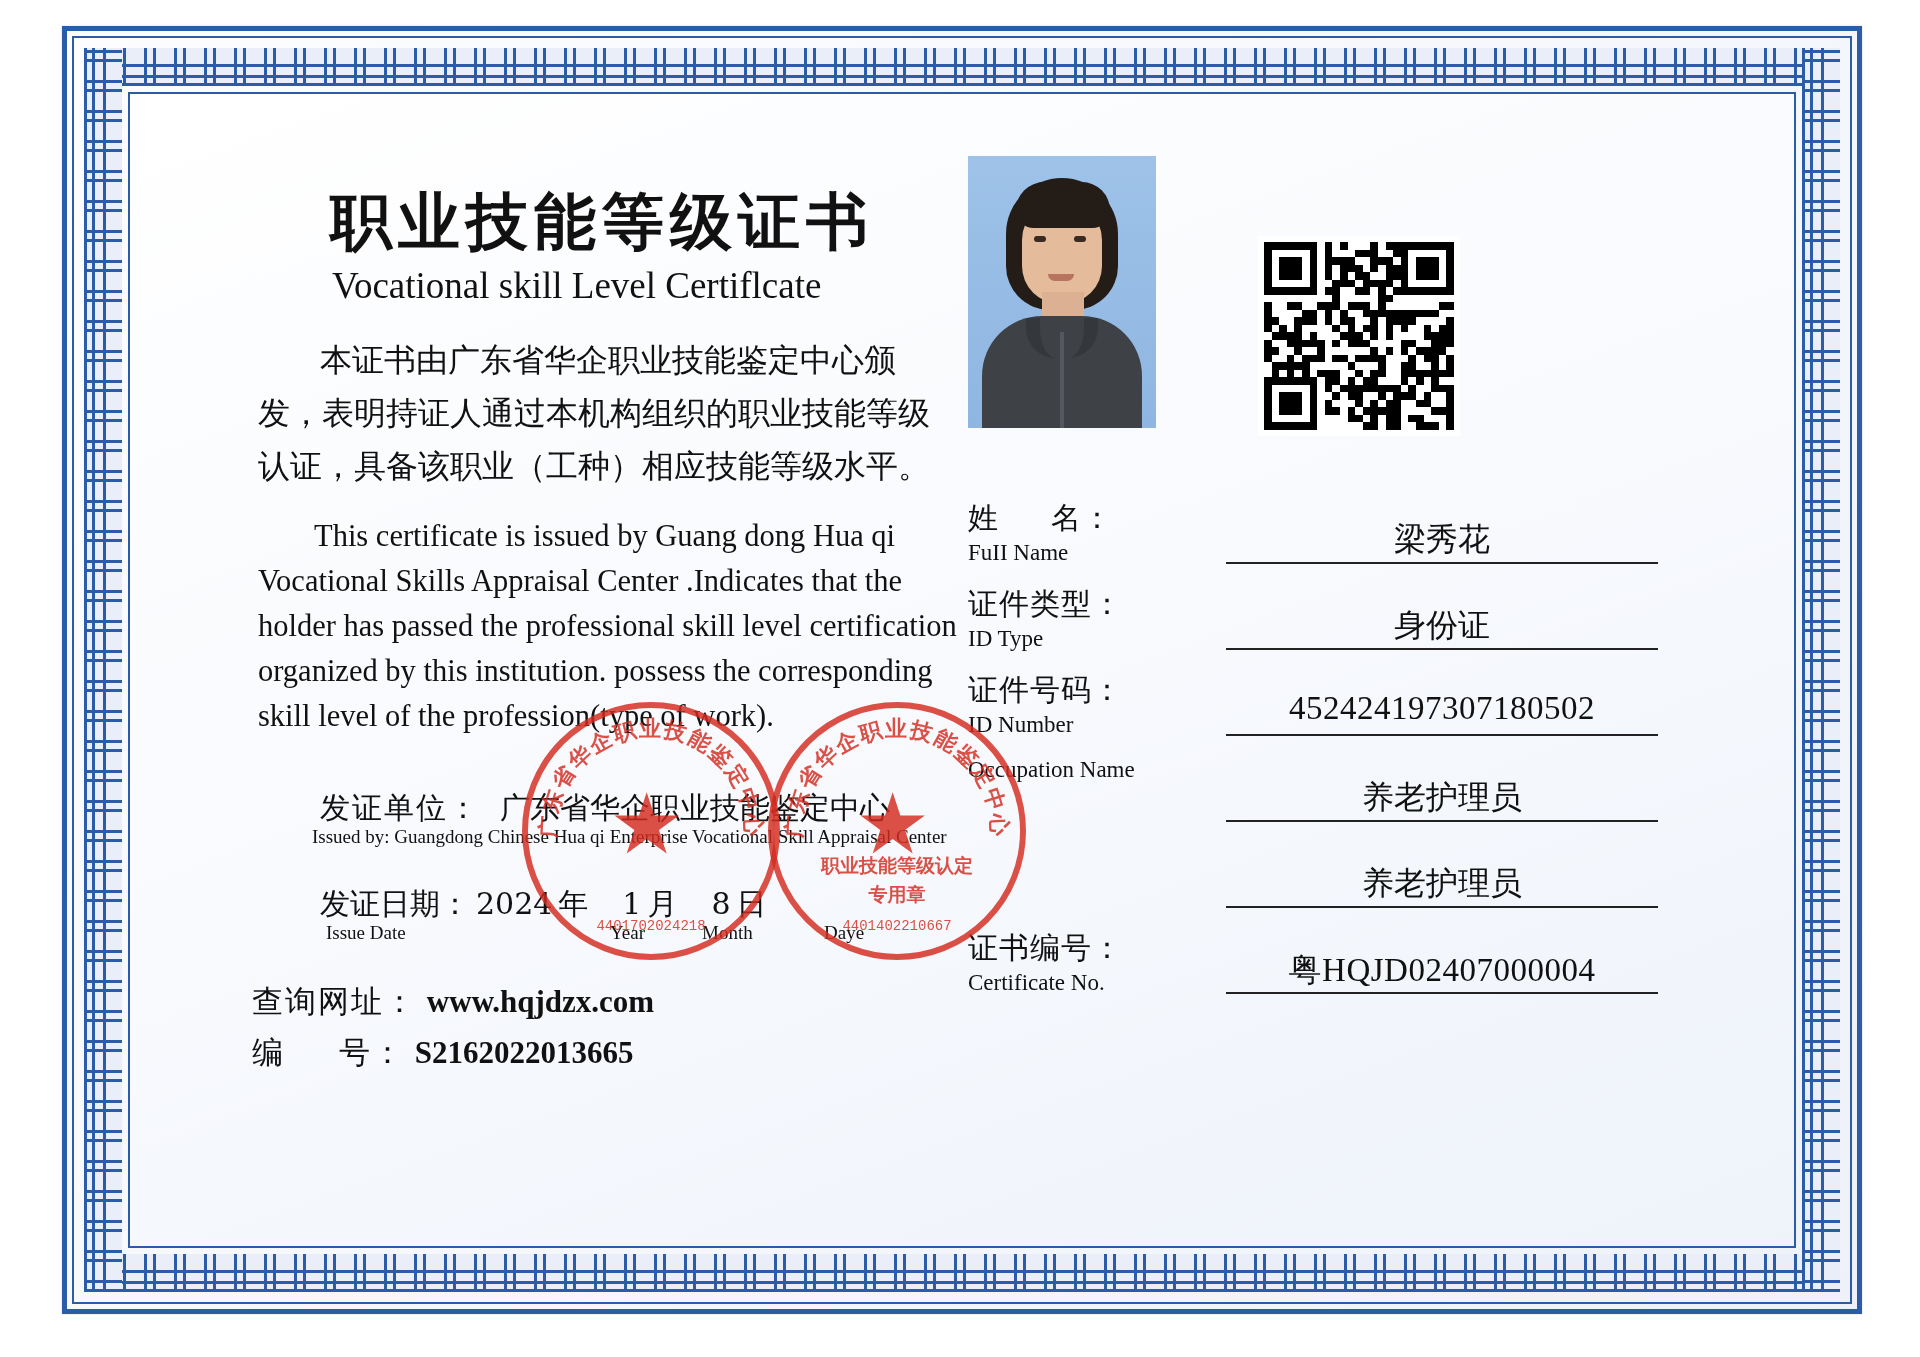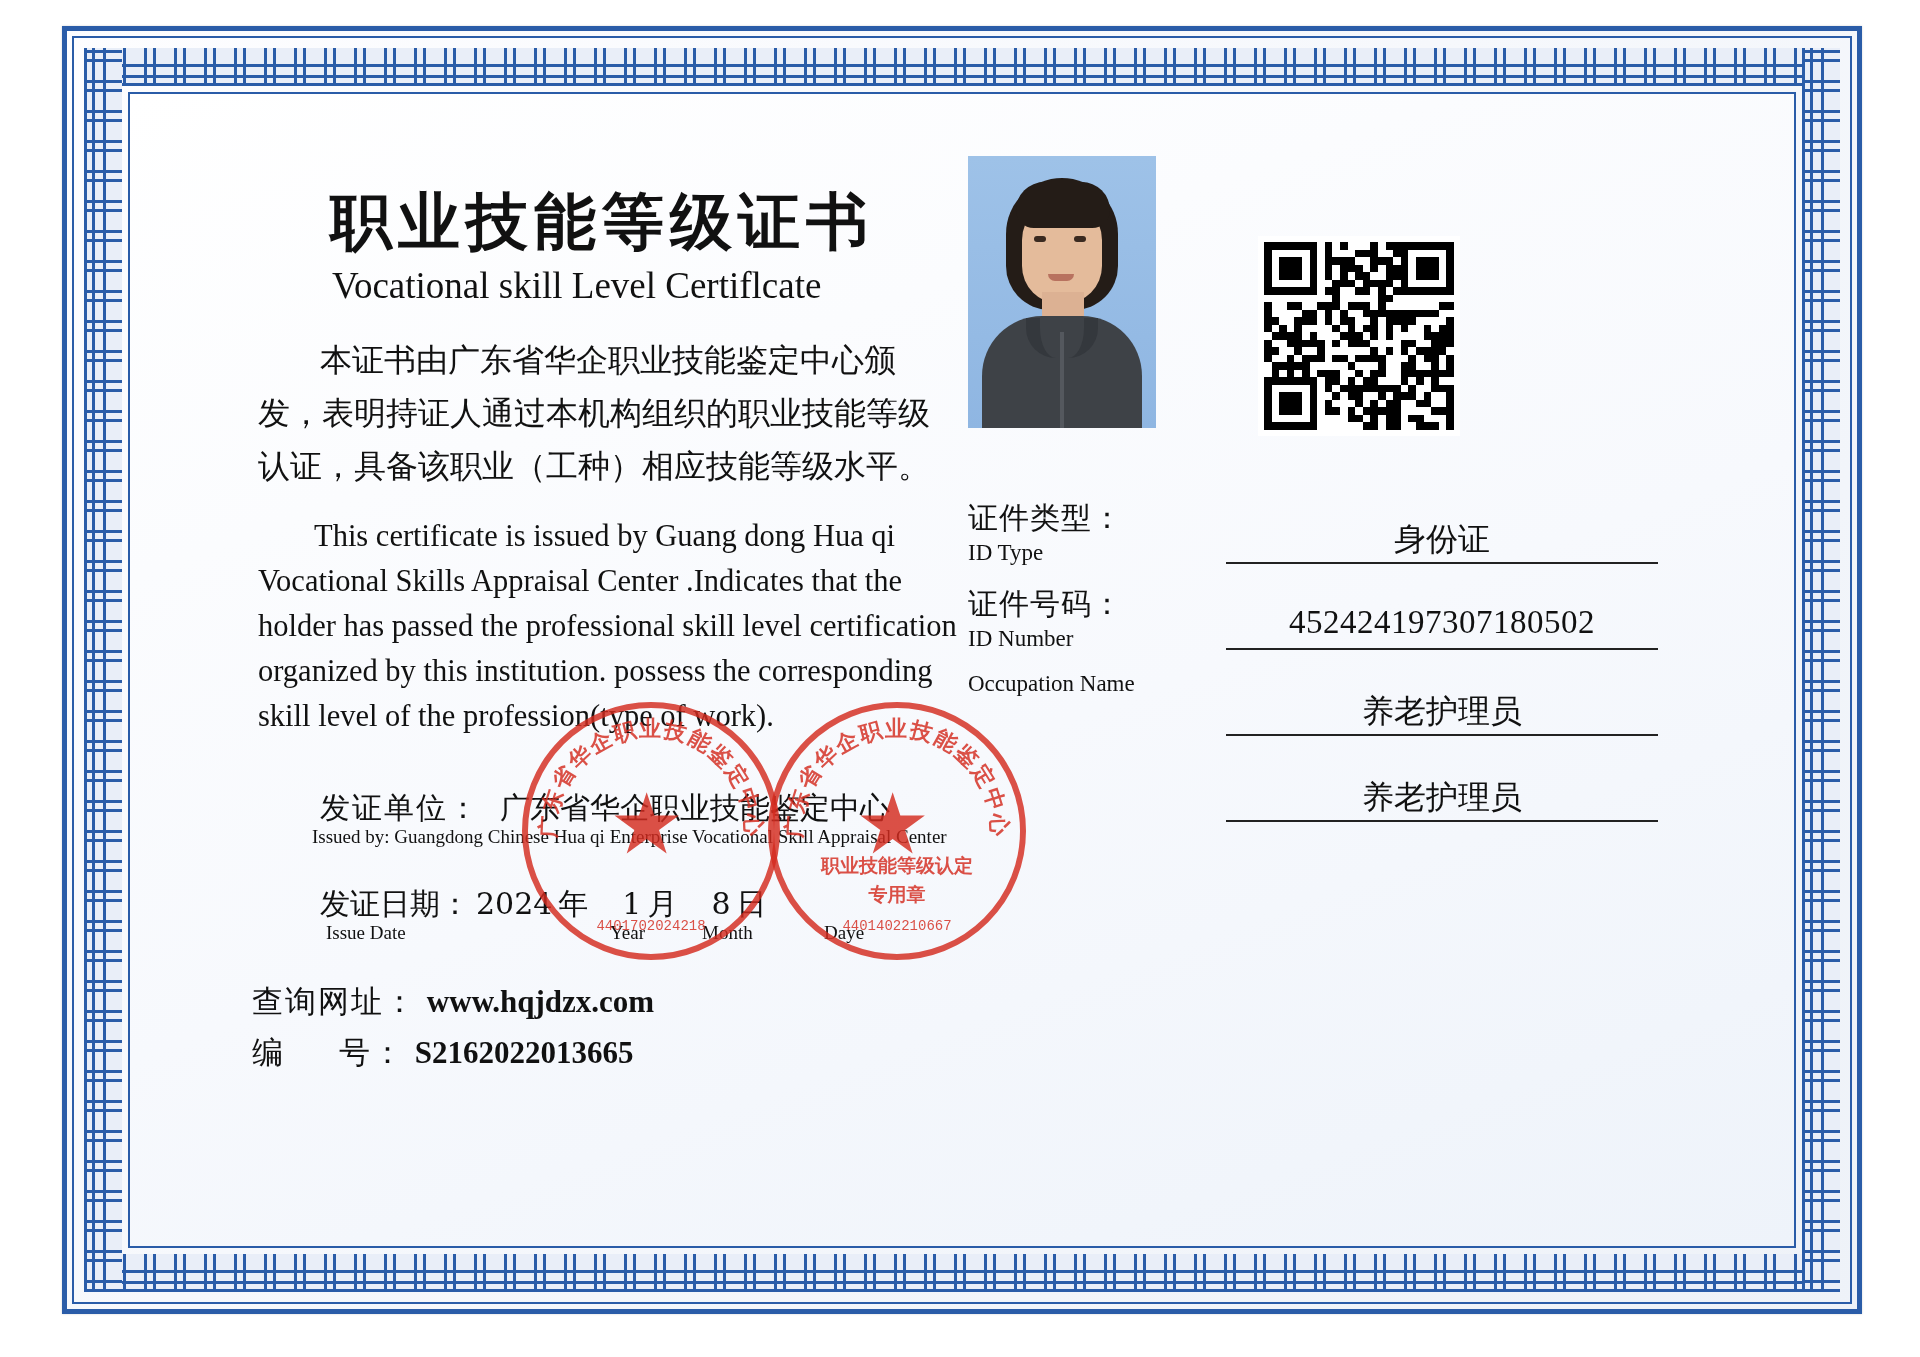--- a/index.html
+++ b/index.html
@@ -1092,20 +1092,27 @@
             <i style="background: transparent;"></i>
             <i></i>
             <i></i>
             <i></i>
             <i style="background: transparent;"></i>
             <i></i>
           </div>
       </div>
 
       <div class="fields" id="fields">
+          <div class="field">
+            <div class="f-labels">
+              <div class="f-cn"><span>姓</span><span class="name-sp"></span><span>名：</span></div>
+              <div class="f-en">FuII Name</div>
+            </div>
+            <div class="f-value"><span>梁秀花</span></div>
+          </div>
           <div class="field">
             <div class="f-labels">
               <div class="f-cn">证件类型：</div>
               <div class="f-en">ID Type</div>
             </div>
             <div class="f-value"><span>身份证</span></div>
           </div>
           <div class="field">
             <div class="f-labels">
               <div class="f-cn">证件号码：</div>
@@ -1115,20 +1122,27 @@
           </div>
           <div class="field">
             <div class="f-labels">
               <div class="f-en">Occupation Name</div>
             </div>
             <div class="f-value"><span>养老护理员</span></div>
           </div>
           <div class="field">
             <div class="f-value"><span>养老护理员</span></div>
           </div>
+          <div class="field">
+            <div class="f-labels">
+              <div class="f-cn">证书编号：</div>
+              <div class="f-en">Certificate No.</div>
+            </div>
+            <div class="f-value latin"><span>粤HQJD02407000004</span></div>
+          </div>
         </div>
 
       <div class="seal seal-1">
         <svg class="seal-arc" viewBox="0 0 246 246">
           <defs>
               <path id="arcL" d="M 28 123 A 95 95 0 0 1 218 123"></path>
             </defs>
           <text><textPath href="#arcL" startOffset="50%" text-anchor="middle">广东省华企职业技能鉴定中心</textPath></text>
         </svg>
         <div class="seal-star"></div>

